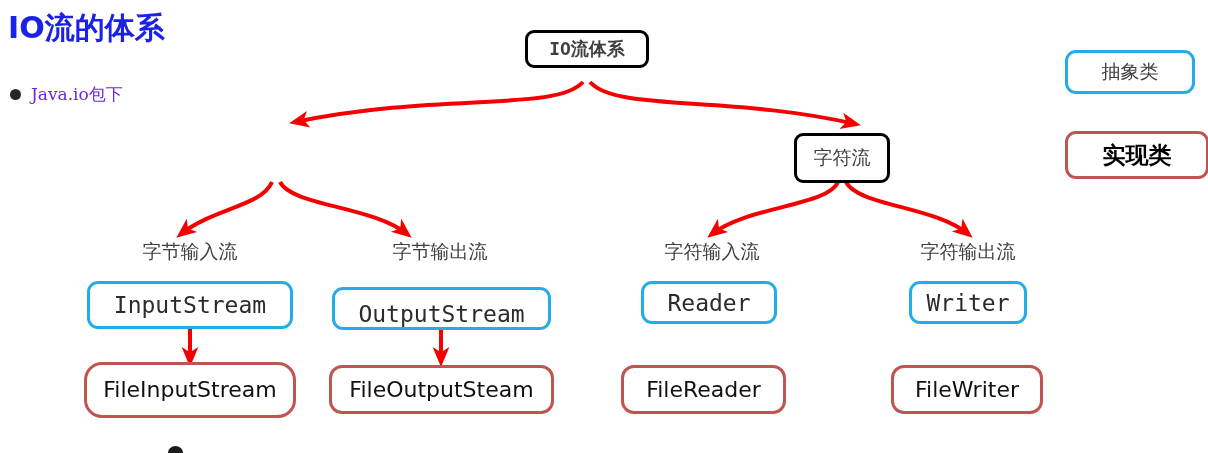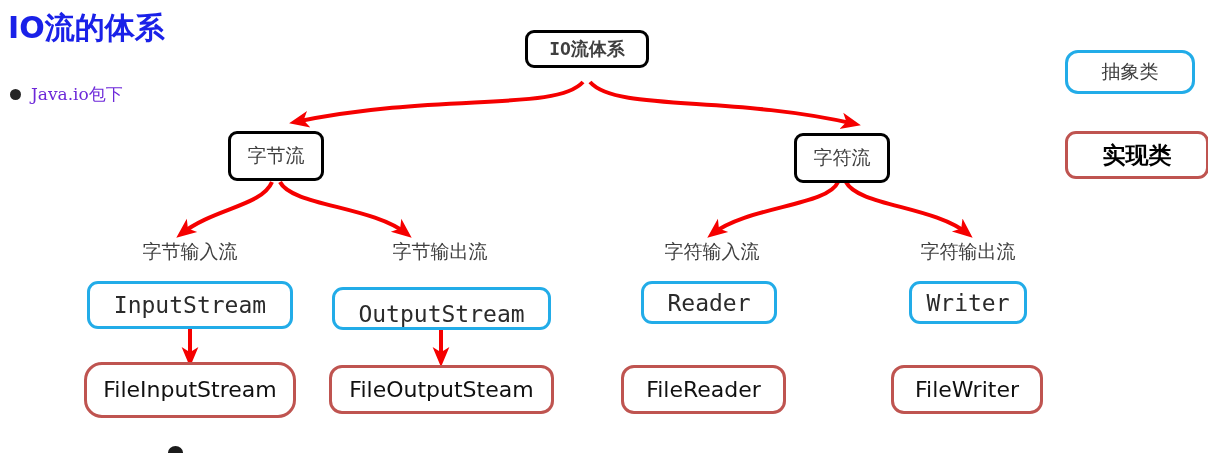--- a/index.html
+++ b/index.html
@@ -182,23 +182,20 @@
 
     <path d="M 190 323 L 190 361" stroke="#f50000" stroke-width="4" fill="none" marker-end="url(#ah)"></path>
 
     <path d="M 441 323 L 441 361" stroke="#f50000" stroke-width="4" fill="none" marker-end="url(#ah)"></path>
   </svg>
 
   <div class="node black root" style="left:525px; top:30px; width:124px; height:38px;">
     <span>IO流体系</span>
   </div>
 
-  <div class="node black" style="left:228px; top:131px; width:96px; height:50px;">
-    <span>字节流</span>
-  </div>
 
   <div class="node black" style="left:794px; top:133px; width:96px; height:50px;">
     <span>字符流</span>
   </div>
 
   <div class="sublabel" style="left:108px; top:239px; width:164px;">字节输入流</div>
   <div class="sublabel" style="left:358px; top:239px; width:164px;">字节输出流</div>
   <div class="sublabel" style="left:630px; top:239px; width:164px;">字符输入流</div>
   <div class="sublabel" style="left:886px; top:239px; width:164px;">字符输出流</div>
 
@@ -227,21 +224,21 @@
   </div>
 
   <div class="node red" style="left:621px; top:365px; width:165px; height:49px;">
     <span>FileReader</span>
   </div>
 
   <div class="node red" style="left:891px; top:365px; width:152px; height:49px;">
     <span>FileWriter</span>
   </div>
 
-  <div class="legend-box abstract" style="left:1065px; top:50px; width:130px; height:44px;border-radius:13px;">
+  <div class="legend-box abstract" style="left:1065px; top:50px; width:130px; height:44px;">
     <span>抽象类</span>
   </div>
 
   <div class="legend-box impl" style="left:1065px; top:131px; width:144px; height:48px;">
     <span>实现类</span>
   </div>
 
   <div id="bottom-mark"></div>
 
 </div>

